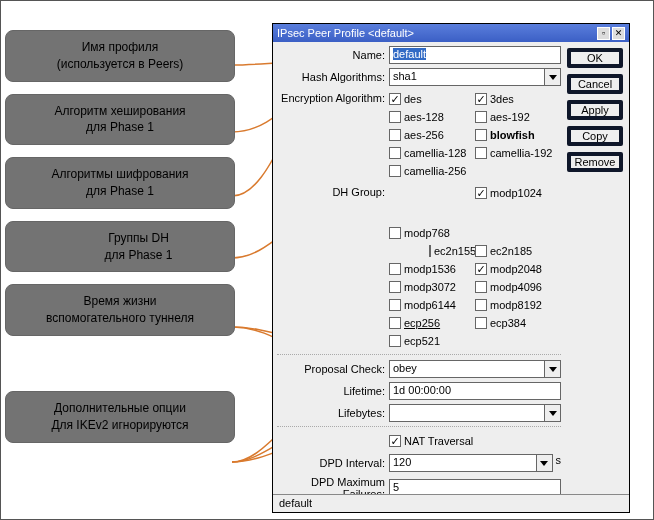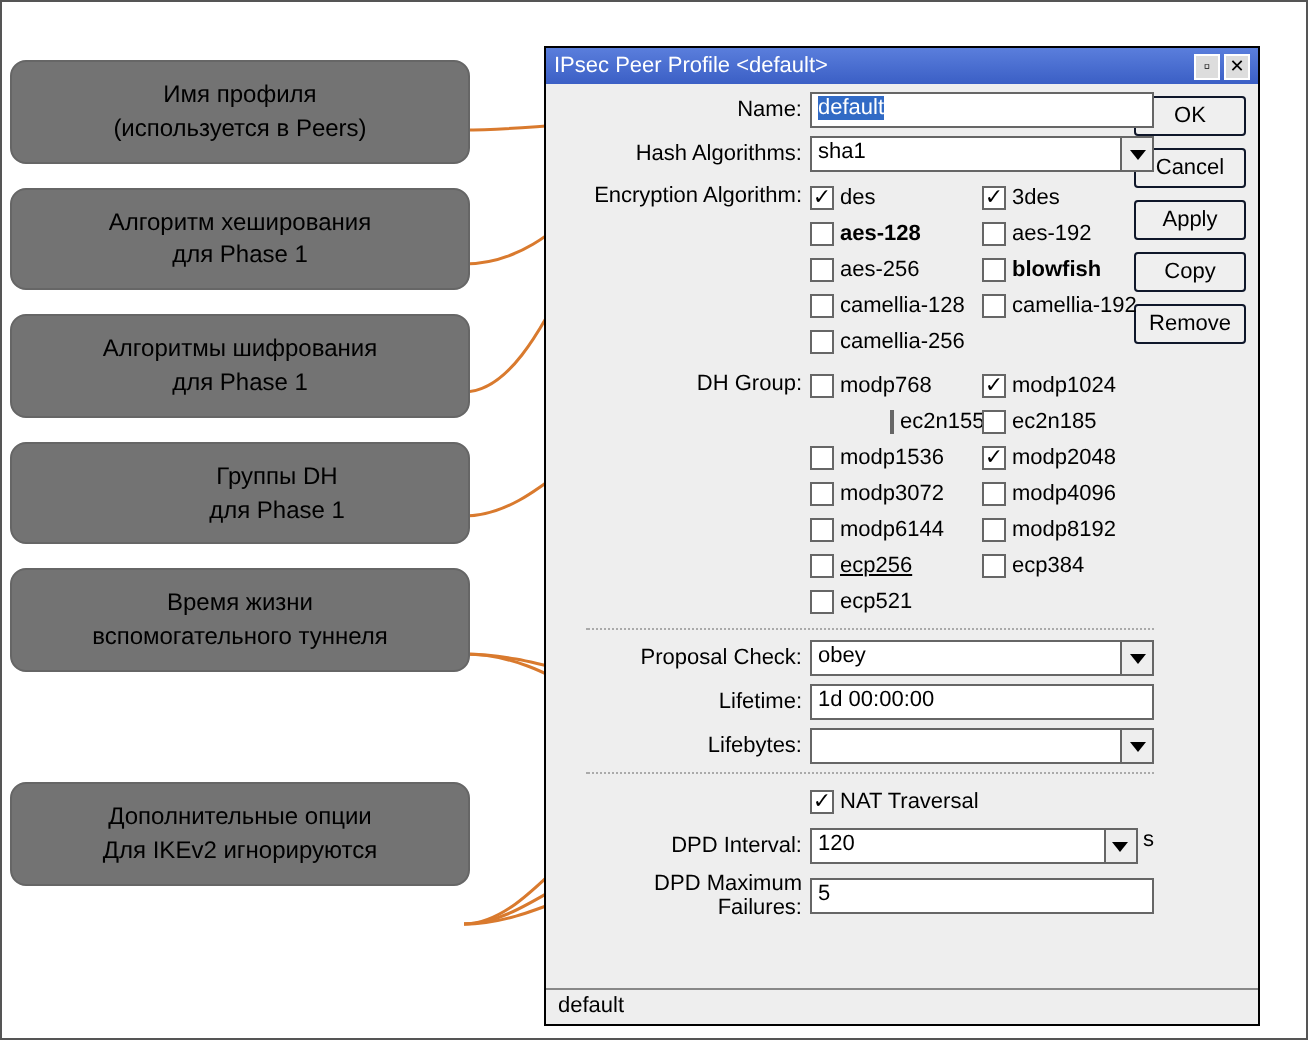--- a/index.html
+++ b/index.html
@@ -7,22 +7,22 @@
 .frame{position:absolute;top:0;left:0;width:654px;height:520px;border:1px solid #555;}
 .callouts{position:absolute;top:30px;left:5px;width:230px;}
 .callout{border:1px solid #666;border-radius:8px;padding:8px 10px;margin-bottom:12px;text-align:center;font-size:12px;line-height:1.4;background:#737373;}
 .win{position:absolute;top:23px;left:272px;width:358px;height:490px;border:1px solid #000;background:#eee;}
 .titlebar{height:18px;background:linear-gradient(#5a7edc,#3b5fc5);color:#fff;font-size:11px;padding:2px 4px;display:flex;align-items:center;}
 .titlebar .t-txt{flex:1;}
 .titlebtn{width:13px;height:13px;border:1px solid #fff;margin-left:2px;display:flex;align-items:center;justify-content:center;font-size:9px;line-height:1;color:#000;background:#ddd;}
 .content{position:relative;padding:6px 4px 4px 6px;height:450px;}
 .status{position:absolute;bottom:0;left:0;right:0;height:18px;border-top:1px solid #888;padding:2px 6px;font-size:11px;background:#eee;}
 .btncol{position:absolute;top:6px;right:6px;width:56px;}
-.wbtn{width:56px;height:20px;border:1px solid #0f172a;background:#efefef;font-size:11px;margin-bottom:6px;display:flex;align-items:center;justify-content:center;border-radius:2px;}
-.form{position:absolute;top:4px;left:20px;width:284px;}
+.wbtn{width:56px;height:20px;border:4px solid #0f172a;background:#efefef;font-size:11px;margin-bottom:6px;display:flex;align-items:center;justify-content:center;border-radius:2px;}
+.form{position:absolute;top:4px;left:4px;width:284px;}
 .row{display:flex;align-items:center;margin-bottom:4px;min-height:18px;}
 .lbl{width:112px;text-align:right;padding-right:4px;font-size:11px;}
 .fld{flex:1;}
 .inp{width:100%;height:18px;border:1px solid #666;padding:1px 3px;font-size:11px;background:#fff;}
 .inp.sel{background:#fff;}
 .name-sel{background:#316ac5;color:#fff;}
 .combo{display:flex;}
 .combo .inp{flex:1;}
 .dd{width:16px;height:18px;border:1px solid #666;border-left:none;background:#eee;display:flex;align-items:center;justify-content:center;font-size:8px;}
 .ckgrid{display:flex;flex-wrap:wrap;padding-left:0;}
@@ -112,21 +112,21 @@
         <div class="fld">
           <div class="ckgrid" id="enc-grid">
               <div class="ckrow ckcol" style="width: 50%;">
                 <div class="ck on"></div>
                 <span>des</span>
               </div>
               <div class="ckrow ckcol" style="width: 50%;">
                 <div class="ck on"></div>
                 <span>3des</span>
               </div>
-              <div class="ckrow ckcol" style="width: 50%; font-weight: bold;">
+              <div class="ckrow ckcol" style="width: 50%;">
                 <div class="ck"></div>
                 <span>aes-128</span>
               </div>
               <div class="ckrow ckcol" style="width: 50%;">
                 <div class="ck"></div>
                 <span>aes-192</span>
               </div>
               <div class="ckrow ckcol" style="width: 50%;">
                 <div class="ck"></div>
                 <span>aes-256</span>
@@ -148,21 +148,21 @@
                 <span>camellia-256</span>
               </div>
             </div>
         </div>
       </div>
 
       <div class="row" style="align-items:flex-start;">
         <div class="lbl" style="padding-top:2px;">DH Group:</div>
         <div class="fld">
           <div class="ckgrid" id="dh-grid">
-              <div class="ckrow ckcol" style="width: 50%;">
+              <div class="ckrow ckcol" style="width: 50%; margin-top: 40px;">
                 <div class="ck"></div>
                 <span>modp768</span>
               </div>
               <div class="ckrow ckcol" style="width: 50%;">
                 <div class="ck on"></div>
                 <span>modp1024</span>
               </div>
               <div class="ckrow ckcol" style="width: 50%; padding-left: 40px;">
                 <div class="ck"></div>
                 <span>ec2n155</span>

